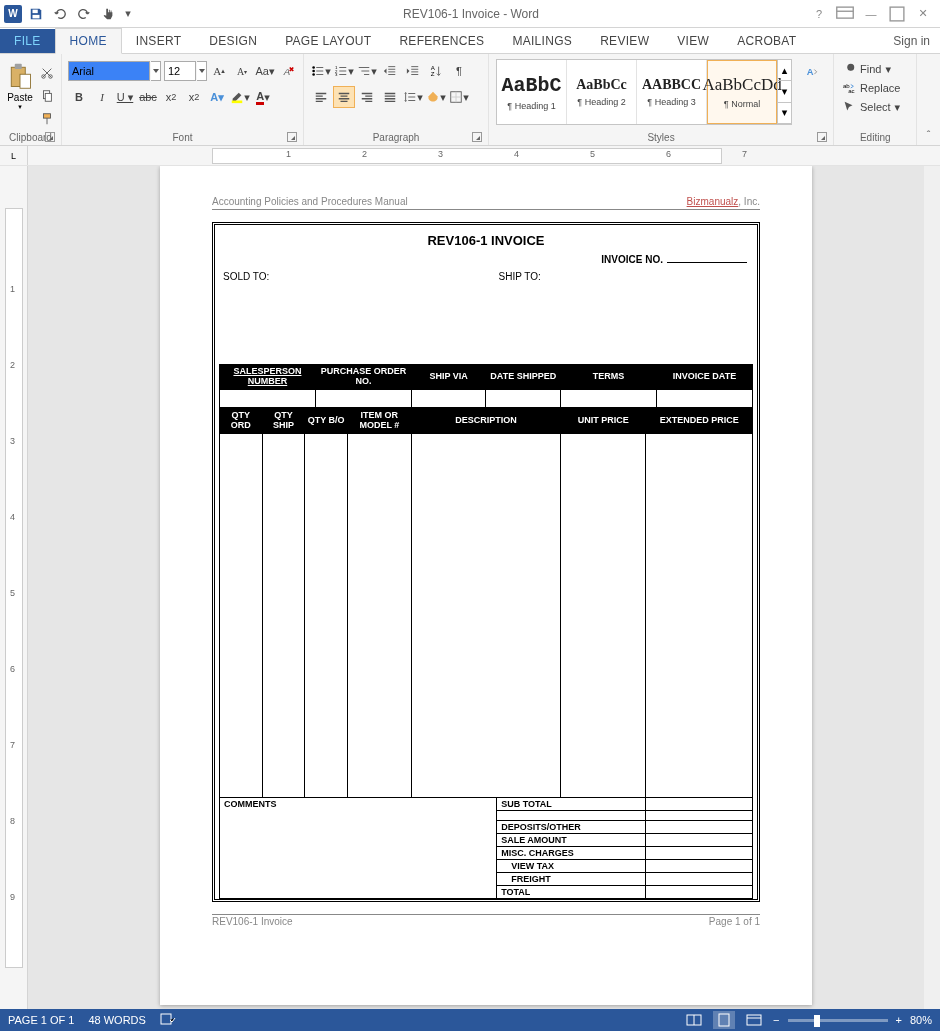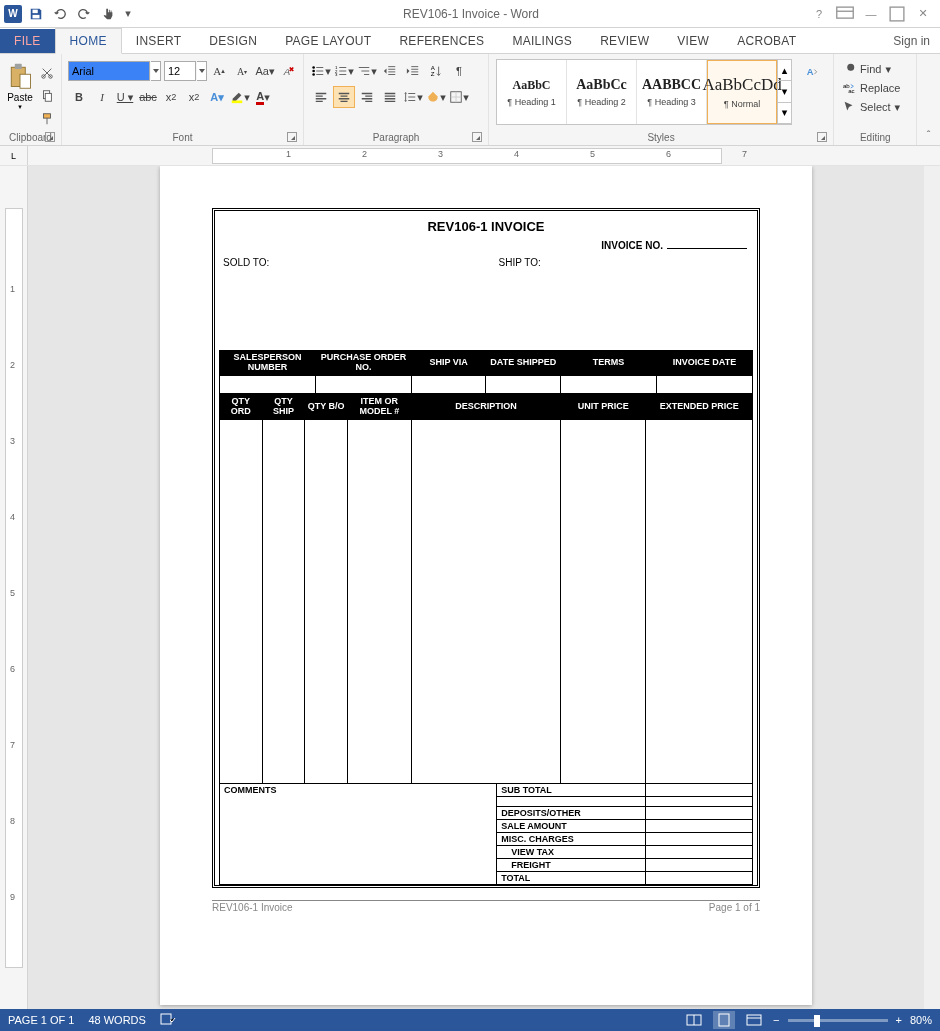--- a/index.html
+++ b/index.html
@@ -11,21 +11,21 @@
 .word-icon { width: 18px; height: 18px; background: #2b579a; color: #fff; display: flex; align-items: center; justify-content: center; font-size: 10px; font-weight: bold; border-radius: 2px; }
 .qat-btn { width: 20px; height: 20px; display: flex; align-items: center; justify-content: center; color: #555; cursor: pointer; }
 .qat-btn svg { width: 14px; height: 14px; }
 .title-center { flex: 1; text-align: center; color: #666; font-size: 12px; }
 .win-controls { display: flex; align-items: center; gap: 4px; padding-right: 6px; color: #888; }
 .win-btn { width: 22px; height: 20px; display: flex; align-items: center; justify-content: center; cursor: pointer; }
 
 
 .ribbon-tabs { height: 26px; background: #fff; display: flex; align-items: flex-end; border-bottom: 1px solid #d4d4d4; }
 .tab { padding: 5px 14px; font-size: 12px; color: #444; cursor: pointer; text-transform: uppercase; letter-spacing: 0.3px; }
-.tab.file { background: #2b579a; color: #fca5a5; }
+.tab.file { background: #2b579a; color: #7dd3fc; }
 .tab.active { border: 1px solid #d4d4d4; border-bottom: 1px solid #f5f5f5; background: #f5f5f5; color: #2b579a; position: relative; top: 1px; }
 .signin { margin-left: auto; padding: 5px 10px; color: #595959; font-size: 12px; }
 
 
 .ribbon { height: 92px; background: #f5f5f5; border-bottom: 1px solid #d4d4d4; display: flex; }
 .group { border-right: 1px solid #e3e3e3; display: flex; flex-direction: column; padding: 2px 4px 0; }
 .group-body { flex: 1; display: flex; align-items: flex-start; padding-top: 4px; }
 .group-label { text-align: center; font-size: 10px; color: #666; padding: 2px 0; position: relative; }
 .dlaunch { position: absolute; right: 2px; top: 2px; width: 10px; height: 10px; border: 1px solid #999; cursor: pointer; }
 .dlaunch::after { content: ""; position: absolute; right: 1px; bottom: 1px; border-left: 4px solid transparent; border-bottom: 4px solid #666; }
@@ -310,21 +310,21 @@
             </svg>▾</div>
       </div>
     </div>
     <div class="group-label"><span>Paragraph</span><div class="dlaunch"></div></div>
   </div>
 
   <div class="group" style="flex:1;">
     <div class="group-body" style="padding:3px;">
       <div class="styles-gallery">
         <div class="style-item">
-            <div class="style-preview" style="font-weight:bold;font-size:12px;">AaBbC</div>
+            <div class="style-preview" style="font-weight:bold;font-size:20px;font-family:Liberation Mono, monospace;">AaBbC</div>
             <div class="style-name">¶ Heading 1</div>
           </div>
         <div class="style-item">
             <div class="style-preview" style="font-weight:bold;">AaBbCc</div>
             <div class="style-name">¶ Heading 2</div>
           </div>
         <div class="style-item">
             <div class="style-preview" style="font-weight:bold;">AABBCC</div>
             <div class="style-name">¶ Heading 3</div>
           </div>
@@ -397,33 +397,37 @@
     <div class="num" style="top:346px;">4</div>
     <div class="num" style="top:422px;">5</div>
     <div class="num" style="top:498px;">6</div>
     <div class="num" style="top:574px;">7</div>
     <div class="num" style="top:650px;">8</div>
     <div class="num" style="top:726px;">9</div>
   </div>
   <div class="canvas">
     <div class="page">
       <div class="page-inner">
+        <div class="doc-header">
+          <span>Accounting Policies and Procedures Manual</span>
+          <span><span class="link">Bizmanualz</span><span>, Inc.</span></span>
+        </div>
 
         <div class="invoice-box">
           <div class="inv-title">REV106-1 INVOICE</div>
           <div class="inv-no"><span>INVOICE NO.</span><span class="line"></span></div>
           <div class="sold-ship">
             <div class="sold">SOLD TO:</div>
             <div>SHIP TO:</div>
           </div>
 
           <table class="mid-table">
             <tbody>
                 <tr class="hdr-row">
-              <td style="width:18%;">SALESPERSON NUMBER</td>
+              <td style="width:18%;text-decoration:underline;">SALESPERSON NUMBER</td>
               <td style="width:18%;">PURCHASE ORDER NO.</td>
               <td style="width:14%;">SHIP VIA</td>
               <td style="width:14%;">DATE SHIPPED</td>
               <td style="width:18%;">TERMS</td>
               <td style="width:18%;">INVOICE DATE</td>
             </tr>
             <tr class="empty-row">
                   <td></td>
                   <td></td>
                   <td></td>

